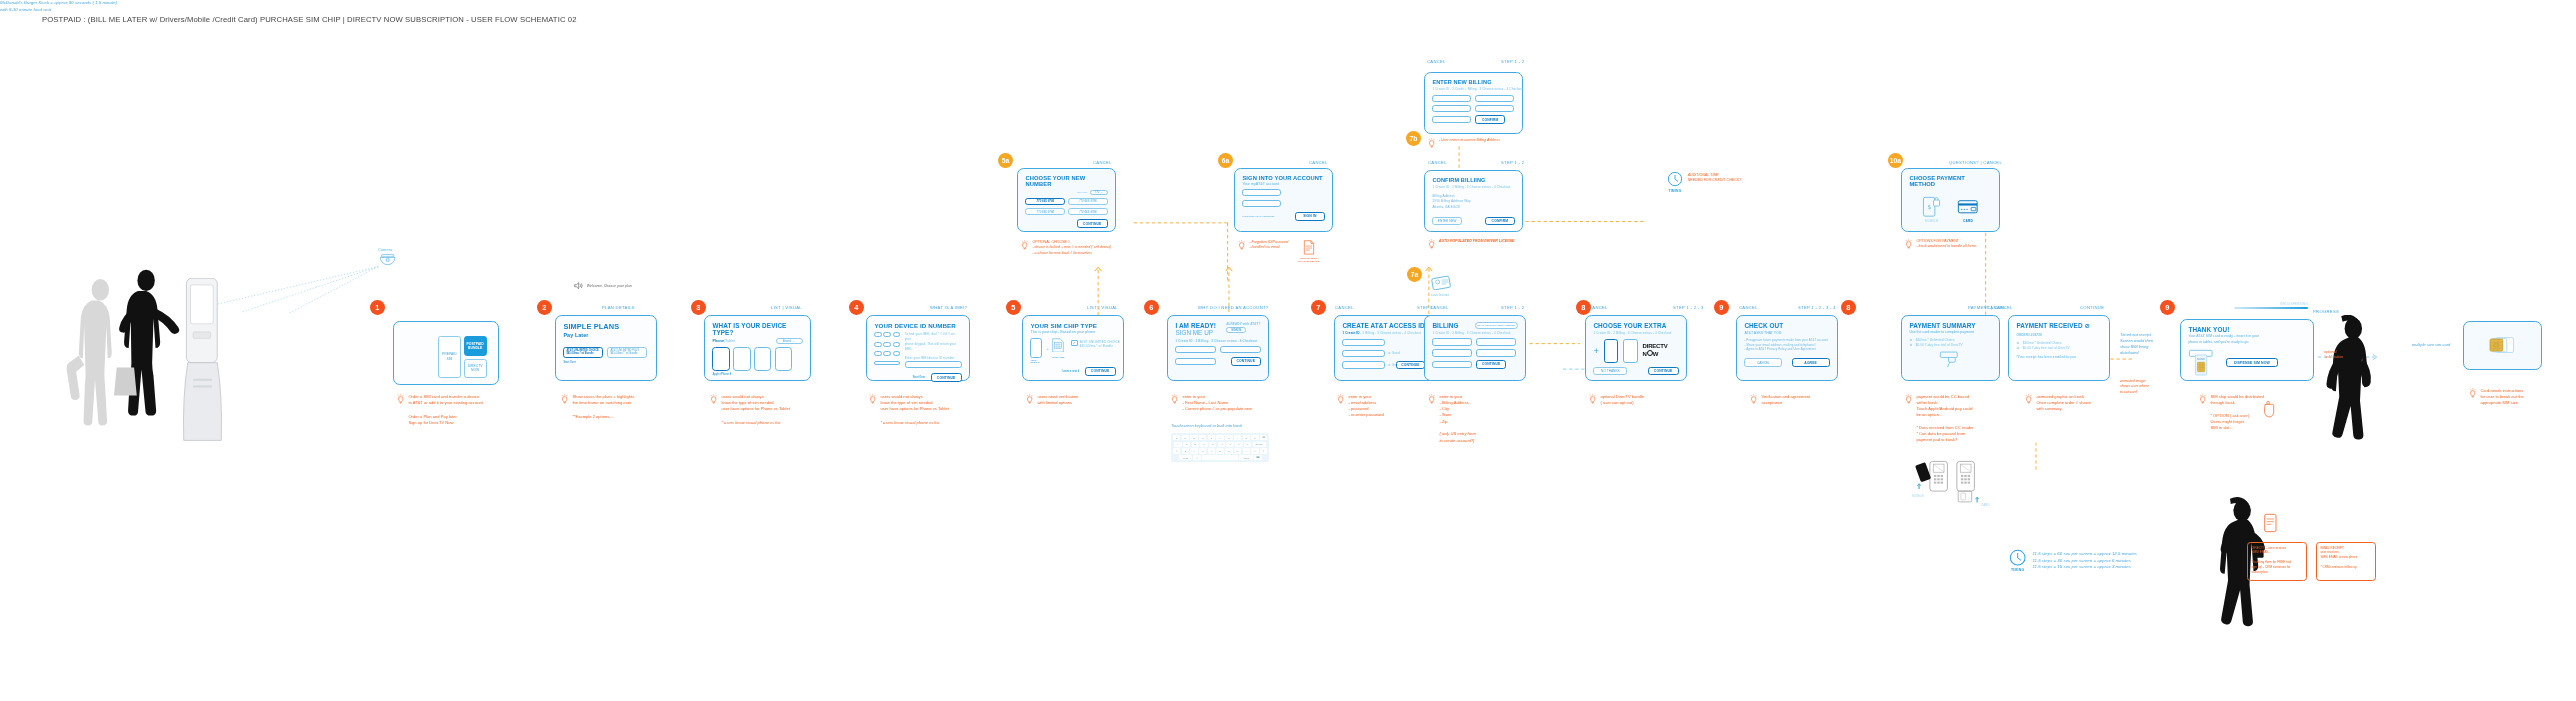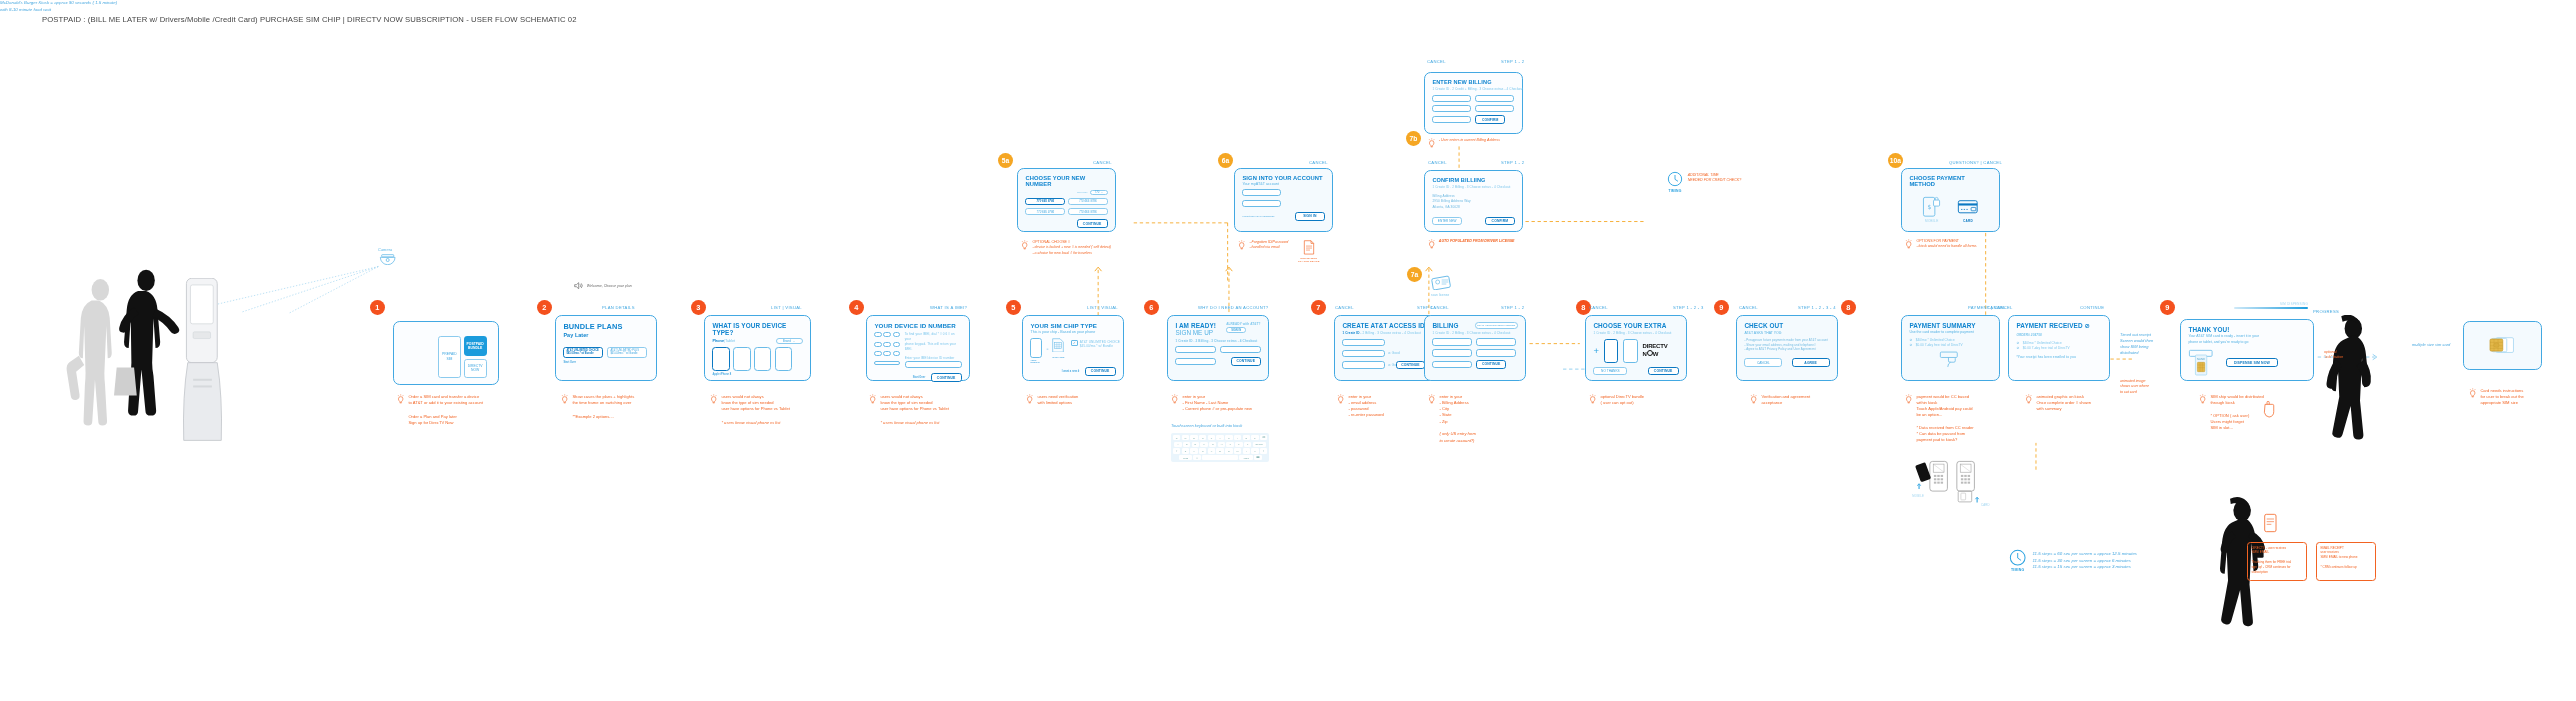--- a/index.html
+++ b/index.html
@@ -181,21 +181,21 @@
     <div class="note" style="margin-top:7.4px;">Order a Plan and Pay later
 Sign up for DirecTV Now</div>
   </div>
 </div>
 
 <div class="abs" style="left:537px;top:300px;">
   <div class="badge">2</div>
 </div>
 <div class="abs hdr" style="left:602px;top:305px;">PLAN DETAILS</div>
 <div class="abs card" style="left:555px;top:315px;width:102px;height:66px;">
-  <div class="ctitle" style="font-size:7.4px;">BUNDLE PLANS</div>
+  <div class="ctitle" style="font-size:7.4px;">SIMPLE PLANS</div>
   <div class="ctitle" style="font-size:5.4px;margin-top:1.3px;">Pay Later</div>
   <div style="display:flex;gap:4px;margin-top:8.7px;">
     <div class="pill sel" style="width:40px;height:10.7px;flex-direction:column;line-height:1.35;text-align:left;align-items:flex-start;padding-left:2px;font-size:2.6px;">
       <span>AT&amp;T UNLIMITED CHOICE</span>
       <span>$45.00/mo.* w/ Bundle</span>
     </div>
     <div class="pill" style="width:40px;height:10.7px;flex-direction:column;line-height:1.35;text-align:left;align-items:flex-start;padding-left:2px;font-size:2.6px;">
       <span>AT&amp;T UNLIMITED PLUS</span>
       <span>$65.00/mo.** w/ Bundle</span>
     </div>

